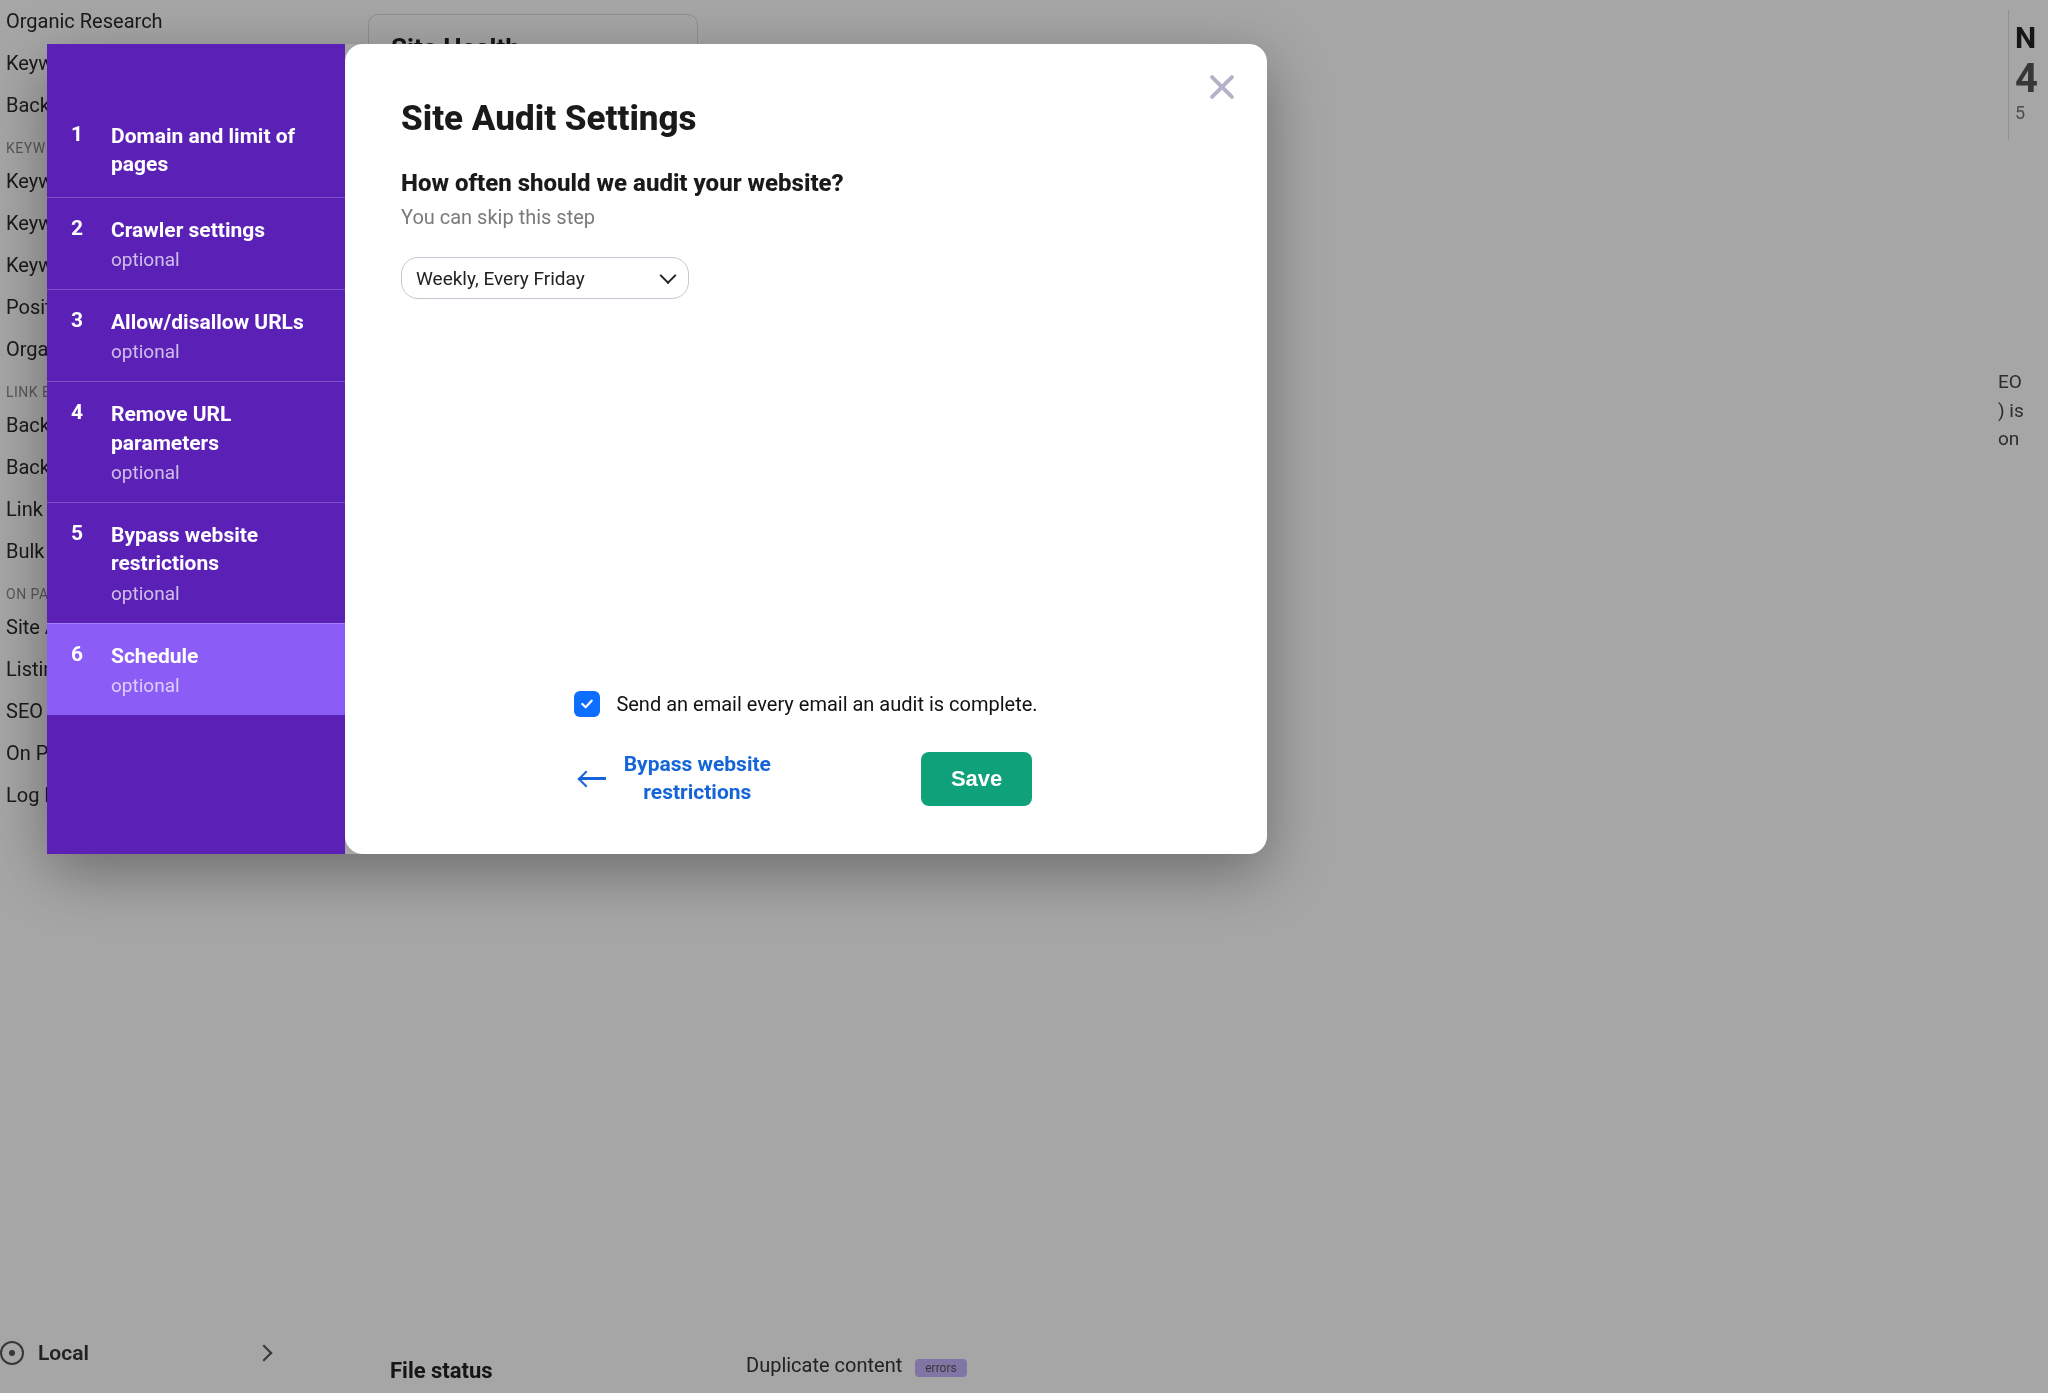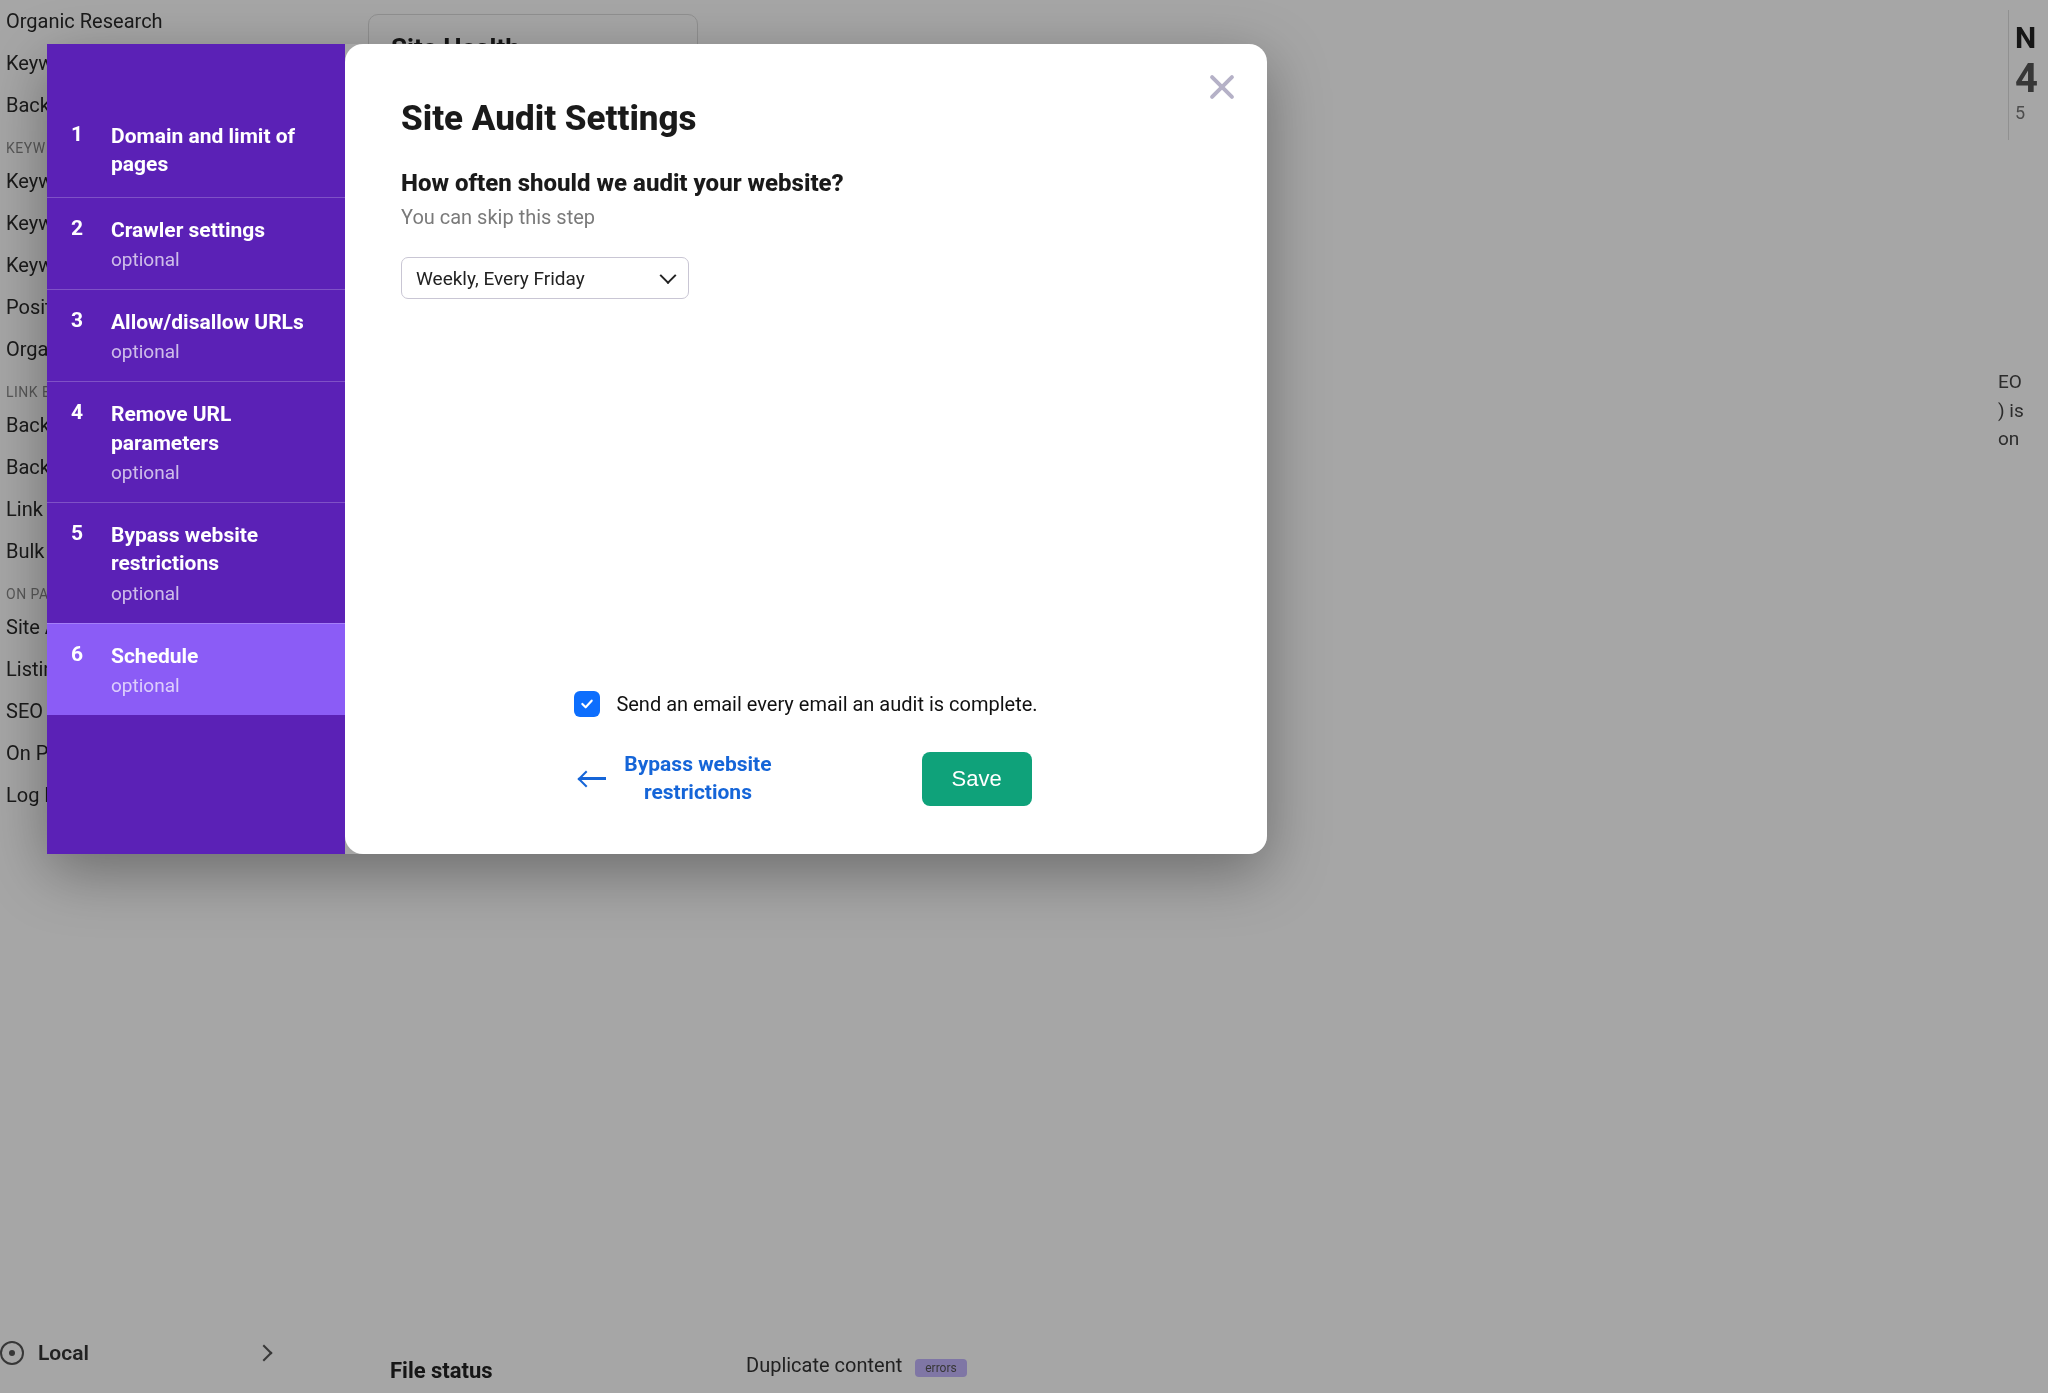--- a/index.html
+++ b/index.html
@@ -229,21 +229,21 @@
   .modal-hint {
     font-size: 20px;
     color: #7a7a7a;
     margin-bottom: 28px;
   }
 
   .select {
     width: 288px;
     height: 42px;
     border: 1px solid #c9c6d4;
-    border-radius: 7px;
+    border-radius: 17px;
     padding: 0 40px 0 14px;
     font-size: 19px;
     color: #222;
     background:#fff;
     display:flex;
     align-items:center;
     position:relative;
     cursor:pointer;
   }
   .select .chev{
@@ -304,21 +304,21 @@
   .back-link .arrow::before{
     content:"";position:absolute;left:0;top:50%;
     width:10px;height:10px;border-left:2.5px solid #1565d8;border-bottom:2.5px solid #1565d8;
     transform:translateY(-50%) rotate(45deg);
   }
   .back-link .txt{ line-height:1.3; text-align:center; }
   .save-btn{
     background:#0fa27a;
     color:#fff;
     font-size:22px;
-    font-weight:400;
+    font-weight:700;
     border:none;
     border-radius:8px;
     padding:14px 30px;
     cursor:pointer;
   }
 </style>
 </head>
 <body>
 
 <div class="bg">

